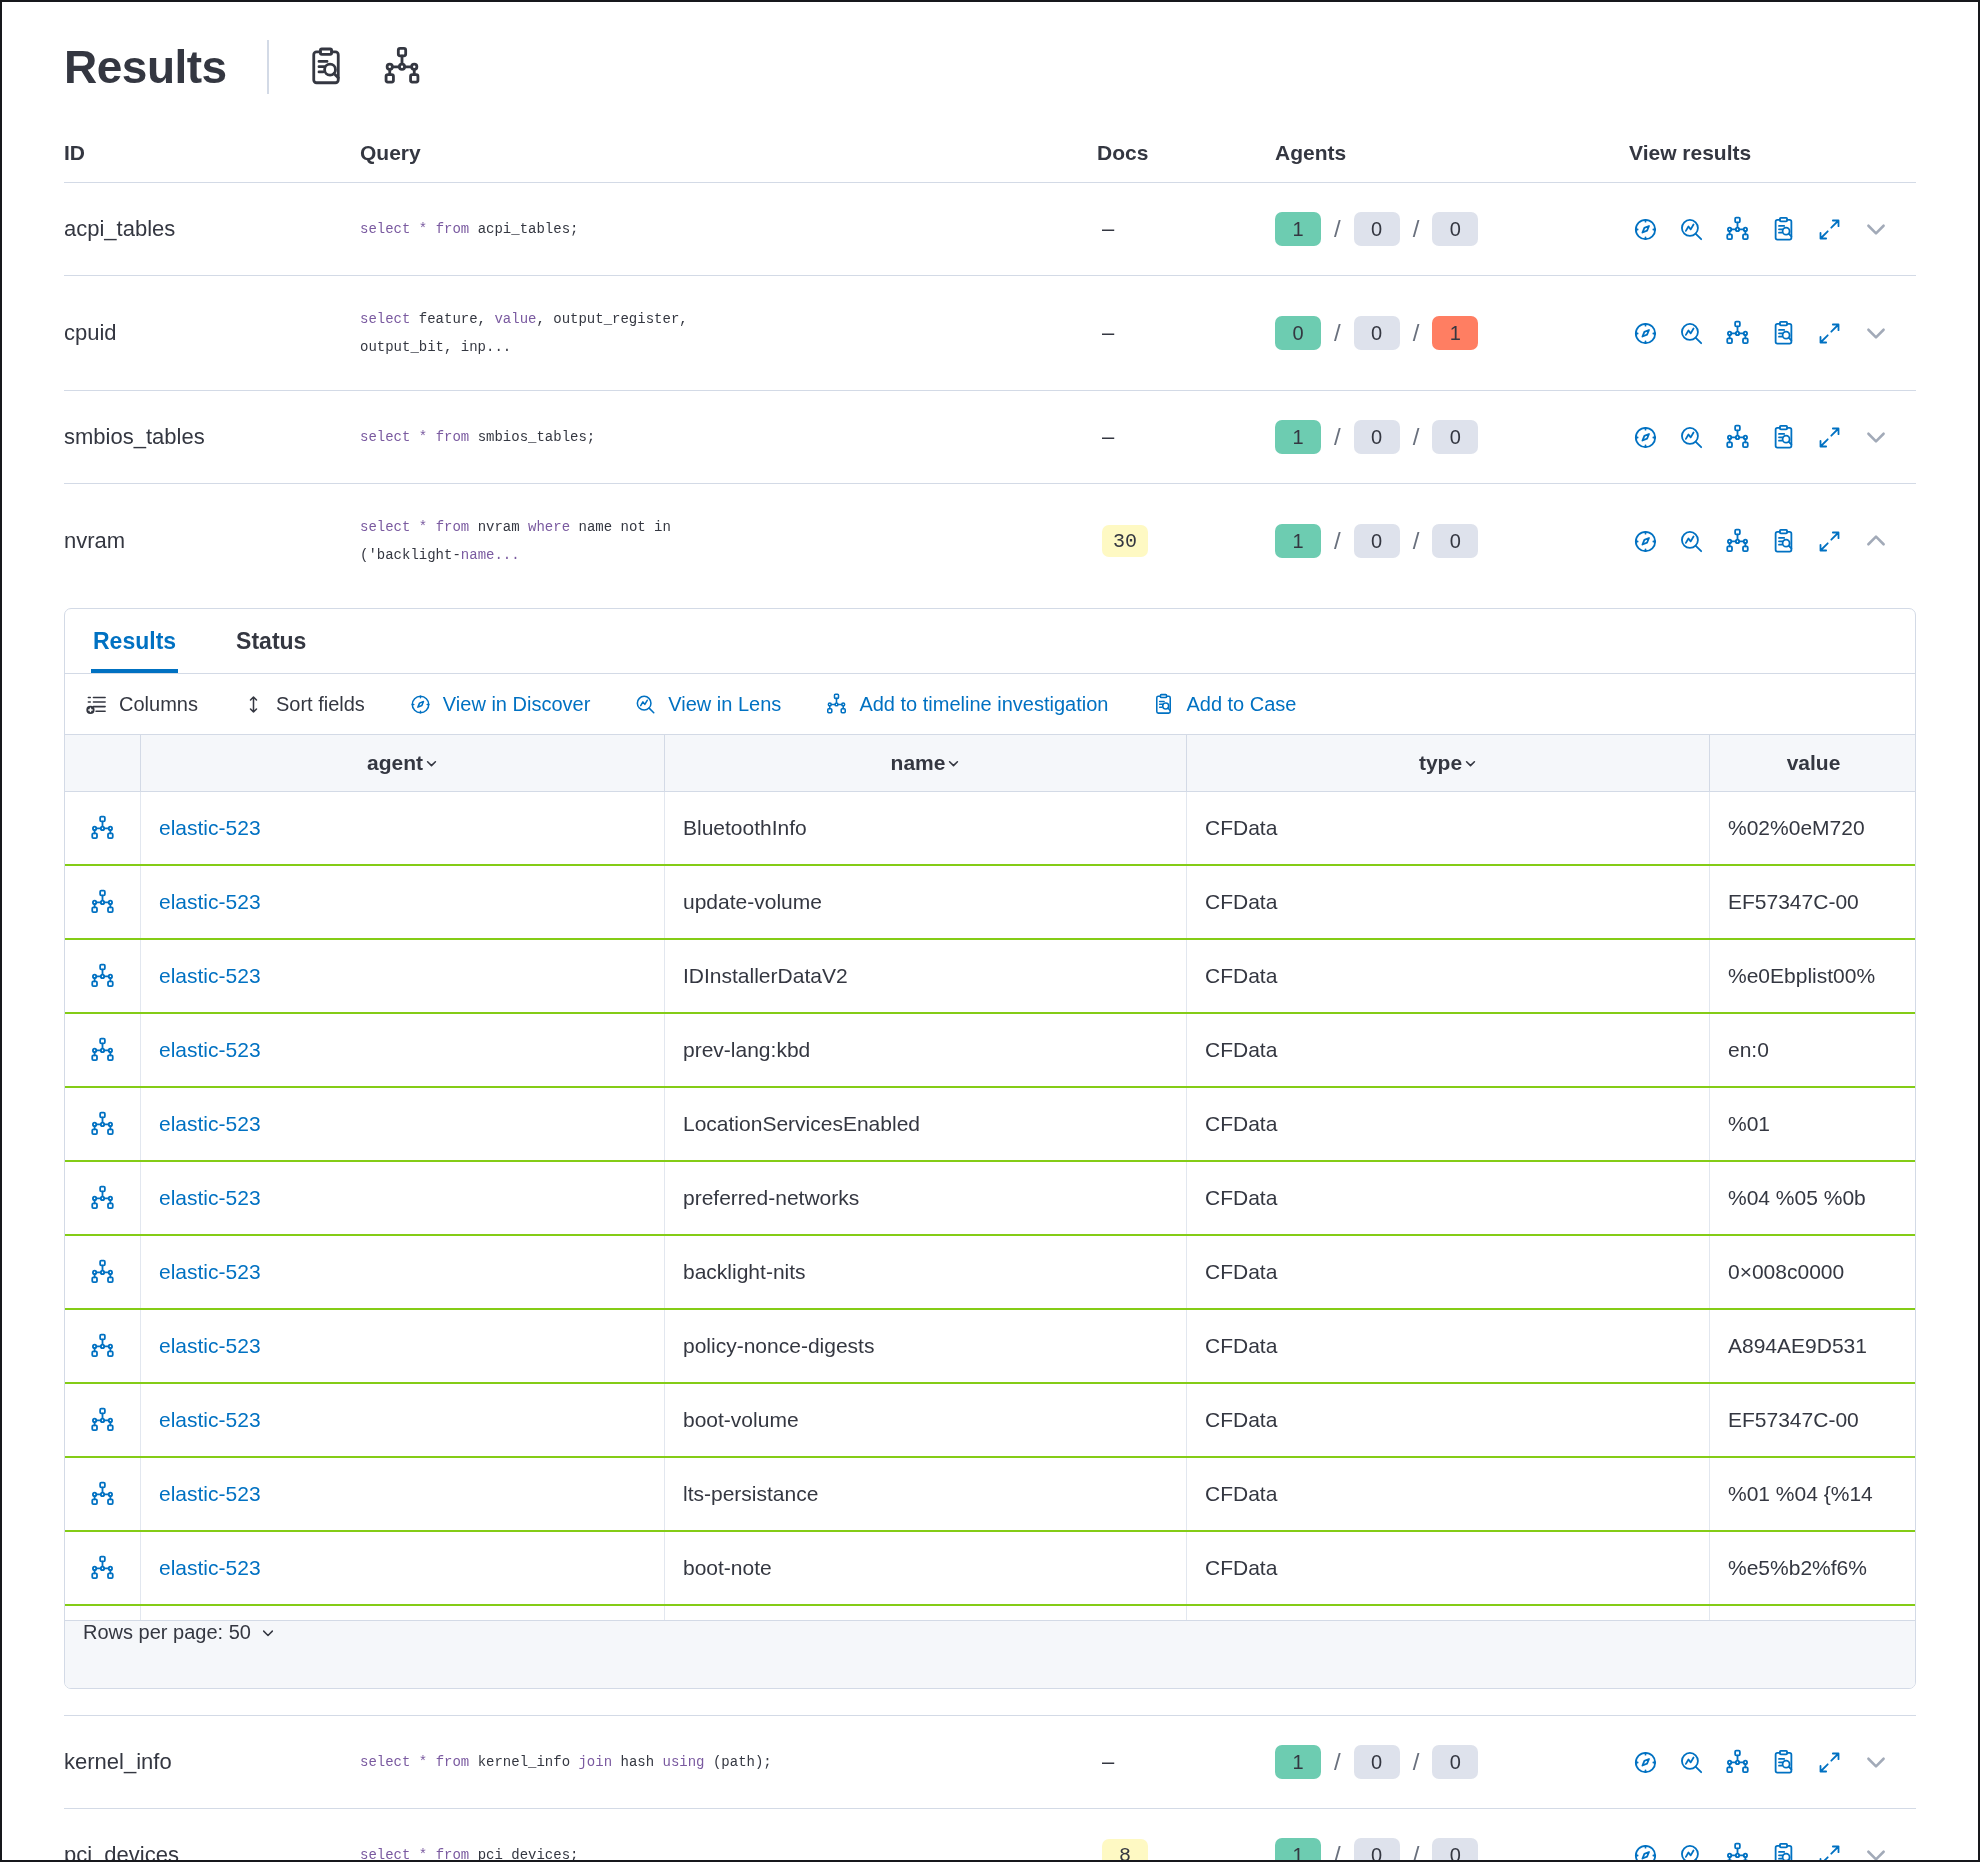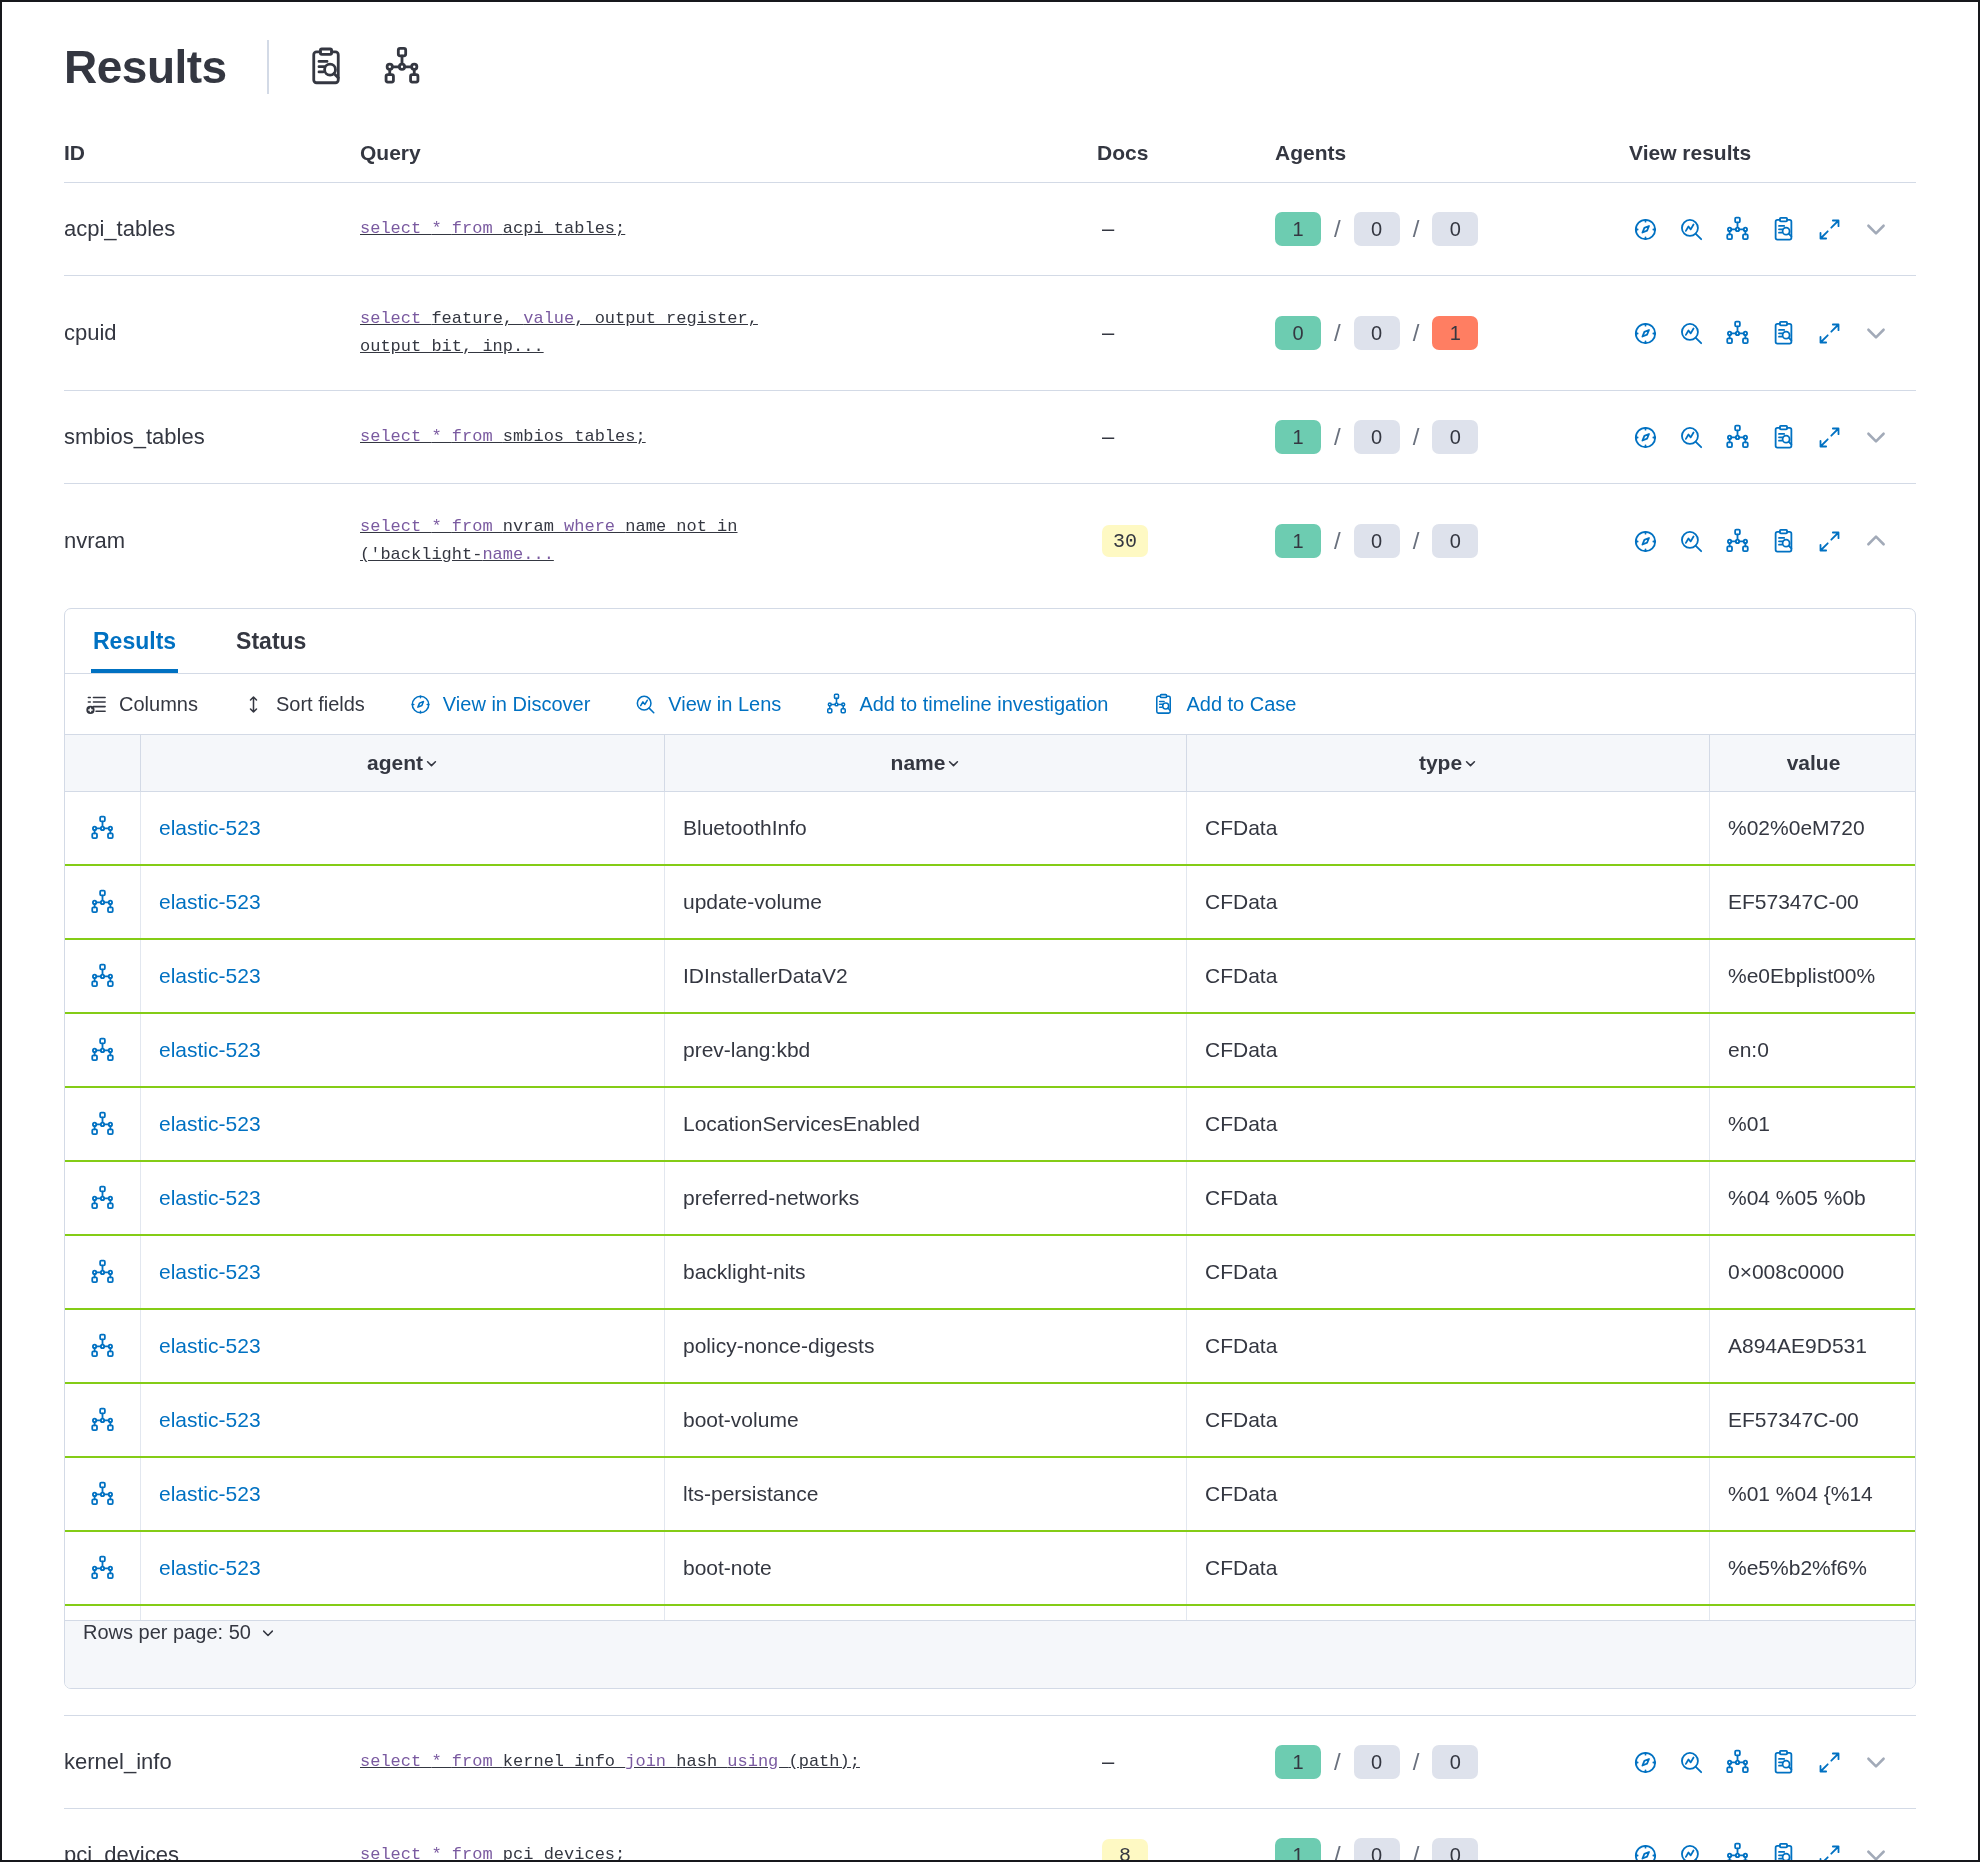--- a/index.html
+++ b/index.html
@@ -15,21 +15,21 @@
   .hdr .vdiv{width:2px;height:54px;background:#d3dae6;margin:0 36px 0 40px;}
   .hbtn{background:none;border:0;padding:0;margin-right:34px;cursor:pointer;color:#343741;width:42px;height:42px;}
   
   .qhead,.qrow{display:grid;grid-template-columns:296px 737px 178px 354px 1fr;align-items:center;}
   .qhead{height:58px;border-bottom:1px solid #d3dae6;font-weight:700;font-size:21px;}
   .qrow{padding:29px 0;border-bottom:1px solid #d3dae6;}
   .qrow.expanded{border-bottom:none;}
   #qrows-bottom{border-top:1px solid #d3dae6;}
   #qrows-bottom .qrow:last-child{border-bottom:1px solid #d3dae6;}
   .cell.id{font-size:22px;}
-  .cell.code{font-family:"Liberation Mono","DejaVu Sans Mono",monospace;font-size:17px;line-height:28px;color:#343741;text-decoration:underline;}
+  .cell.code{font-family:"Liberation Mono","DejaVu Sans Mono",monospace;font-size:14px;line-height:28px;color:#343741;}
   .cell.code .kw{color:#7a5aa0;}
   .cell.docs{font-size:22px;padding-left:5px;}
   .badge{display:inline-flex;align-items:center;justify-content:center;min-width:46px;height:32px;
     padding:0 10px;box-sizing:border-box;border-radius:7px;font-size:20px;font-weight:500;color:#343741;}
   .bgray{background:#fef9c3;font-family:Liberation Mono, monospace;}
   .abadge{display:inline-flex;align-items:center;justify-content:center;min-width:46px;height:34px;
     border-radius:7px;font-size:20px;font-weight:500;color:#343741;}
   .abadge.green{background:#6dccb1;}
   .abadge.gray{background:#dee2ec;}
   .abadge.red{background:#ff7e62;}

